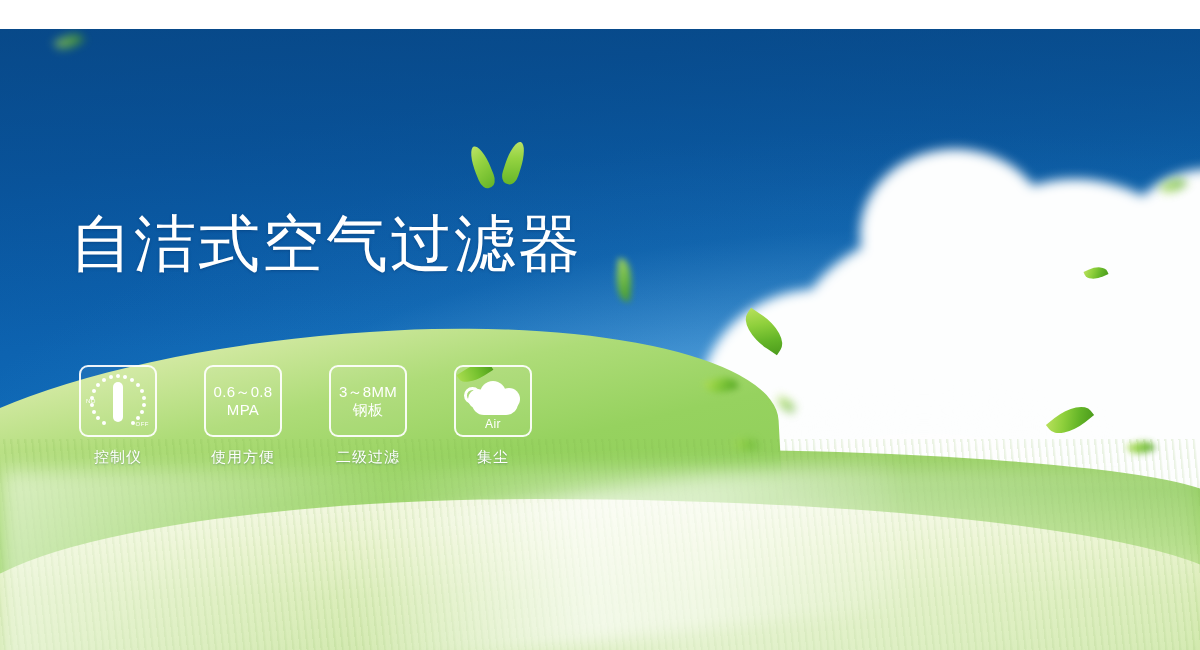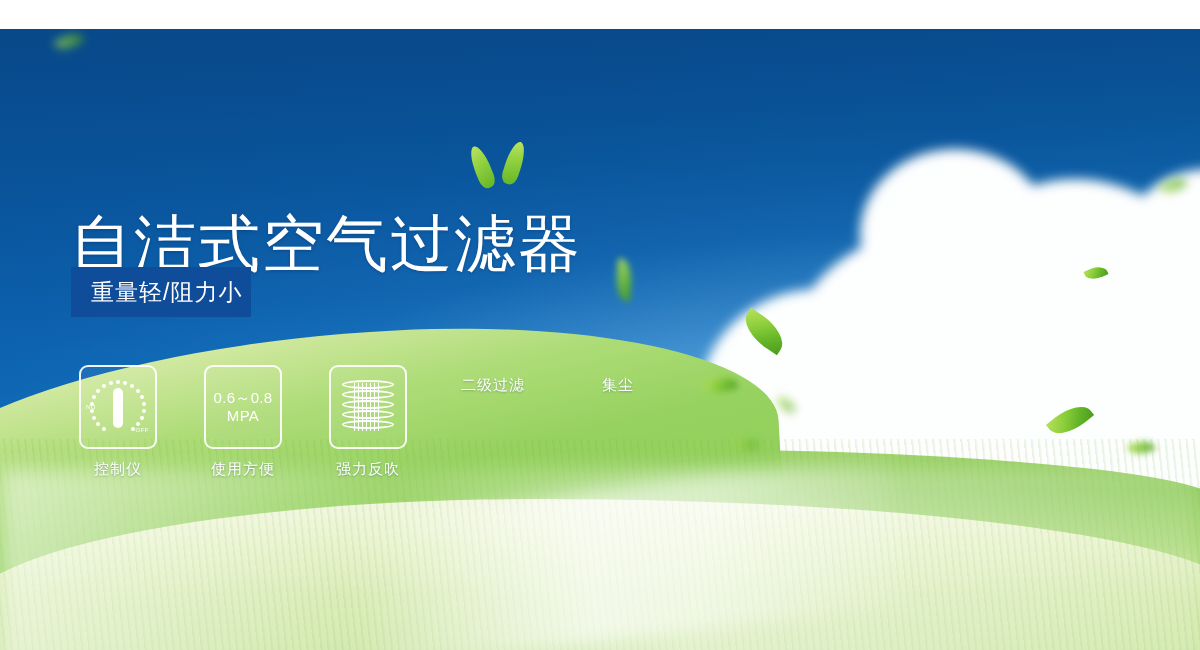--- a/index.html
+++ b/index.html
@@ -180,21 +180,21 @@
   
   .features{
     position:absolute;left:79px;top:336px;
     display:flex;gap:47px;
   }
   .feature{
     width:78px;
     display:flex;flex-direction:column;align-items:center;
   }
   .feature-box{
-    width:78px;height:84px;box-sizing:border-box;
+    width:78px;height:72px;box-sizing:border-box;
     border:2px solid rgba(255,255,255,.92);
     border-radius:9px;
     display:flex;flex-direction:column;
     align-items:center;justify-content:center;
     position:relative;overflow:hidden;
     background:rgba(255,255,255,.05);
   }
   .feature-box .txt{
     color:#ffffff;font-size:15px;line-height:1.22;text-align:center;
     letter-spacing:.3px;white-space:nowrap;
@@ -317,23 +317,20 @@
   <div class="leaf softer" style="left:1160px;top:150px;width:26px;height:13px;transform:rotate(-30deg);"></div>
 
   <div class="title-leaves">
     <span class="tl tl-l"></span>
     <span class="tl tl-r"></span>
   </div>
   <h1 class="title">自洁式空气过滤器</h1>
 
   <div class="subbar">
     <div class="subbar-shadow"></div>
-    <div class="subbar-left">
-      <span>重量轻/阻力小</span>
-    </div>
   </div>
 
   <div class="features">
 
     <div class="feature">
       <div class="feature-box">
         <div class="dial">
           <span class="dot" style="left:29px;top:2px;"></span>
           <span class="dot" style="left:22px;top:3px;"></span>
           <span class="dot" style="left:36px;top:3px;"></span>
@@ -362,37 +359,39 @@
     </div>
 
     <div class="feature">
       <div class="feature-box">
         <div class="txt">0.6～0.8</div>
         <div class="txt">MPA</div>
       </div>
       <div class="feature-label">使用方便</div>
     </div>
 
+
     <div class="feature">
       <div class="feature-box">
-        <div class="cart">
-          <span class="core"></span>
-          <span class="ring" style="top:0px;"></span>
-          <span class="ring" style="top:10px;"></span>
-          <span class="ring" style="top:20px;"></span>
-          <span class="ring" style="top:30px;"></span>
-          <span class="ring" style="top:40px;"></span>
+        <div class="txt">3～8MM</div>
+        <div class="txt">钢板</div>
+      </div>
+      <div class="feature-label">二级过滤</div>
+    </div>
+
+    <div class="feature">
+      <div class="feature-box">
+        <div class="airicon">
+          <span class="air-leaf"></span>
+          <span class="c ac3"></span>
+          <span class="c ac1"></span>
+          <span class="c ac2"></span>
+          <span class="cbody"></span>
+          <span class="ring2"></span>
+          <span class="air-txt">Air</span>
         </div>
       </div>
-      <div class="feature-label">强力反吹</div>
-    </div>
-
-    <div class="feature">
-      <div class="feature-label">二级过滤</div>
-    </div>
-
-    <div class="feature">
       <div class="feature-label">集尘</div>
     </div>
 
   </div>
 
 </div>
 
 </body></html>

